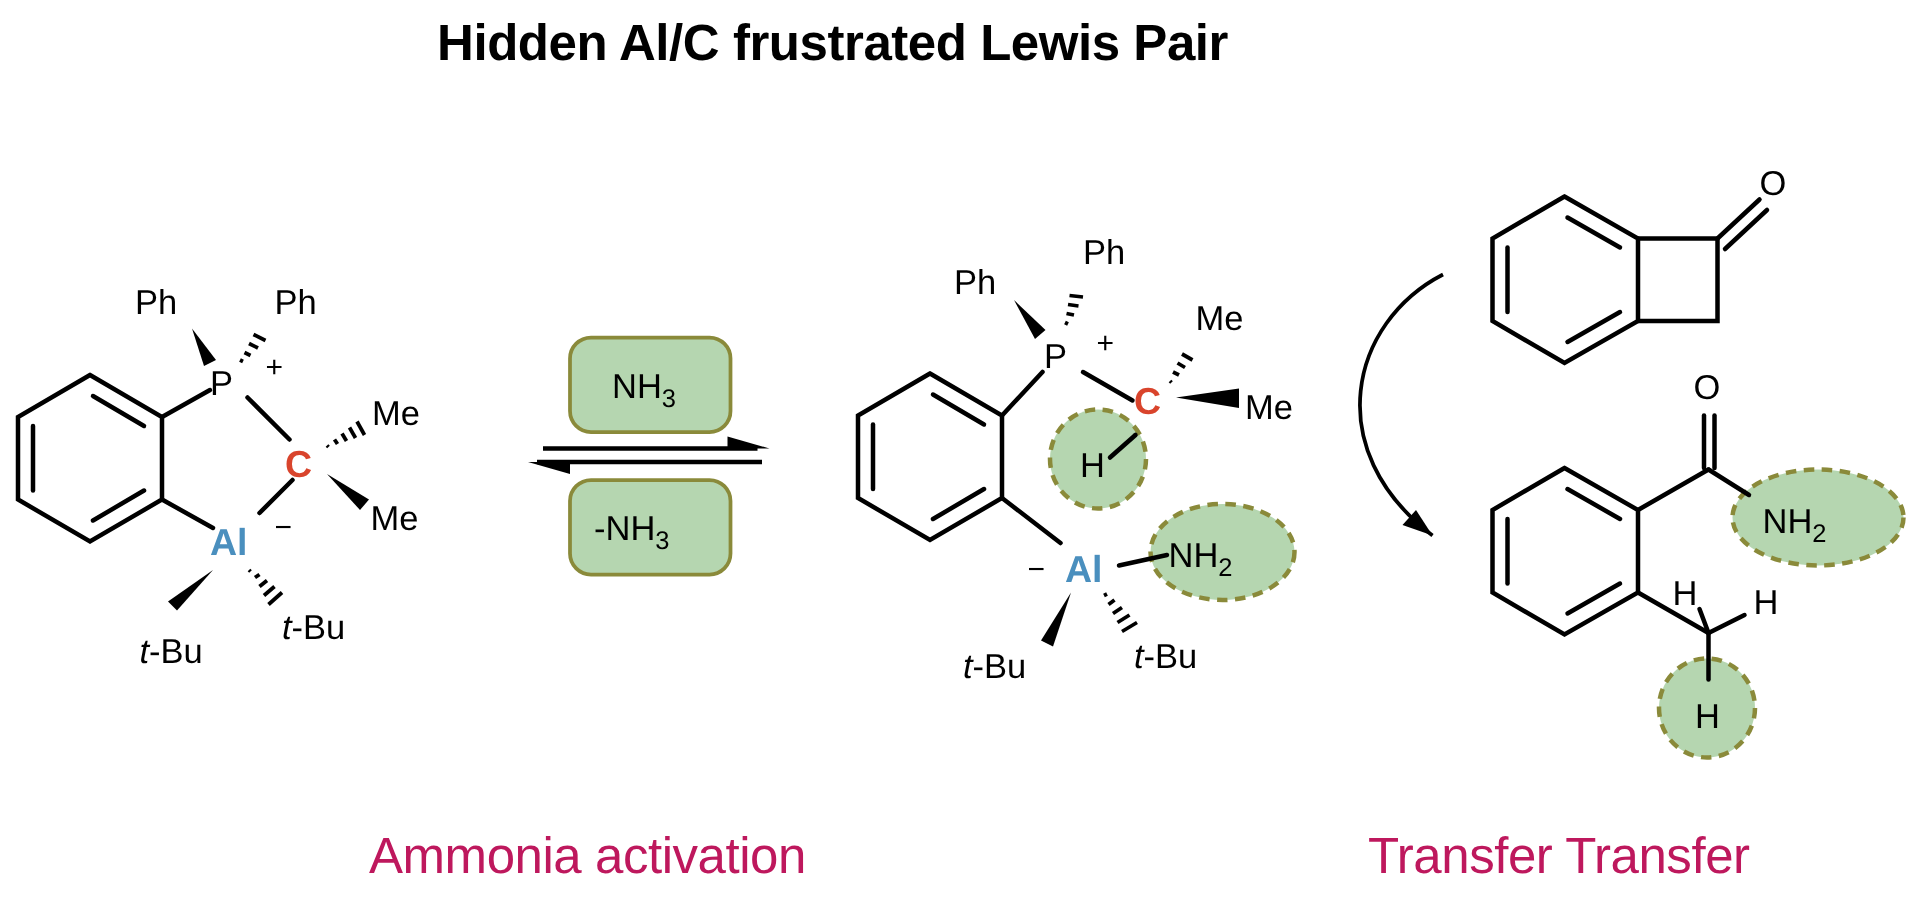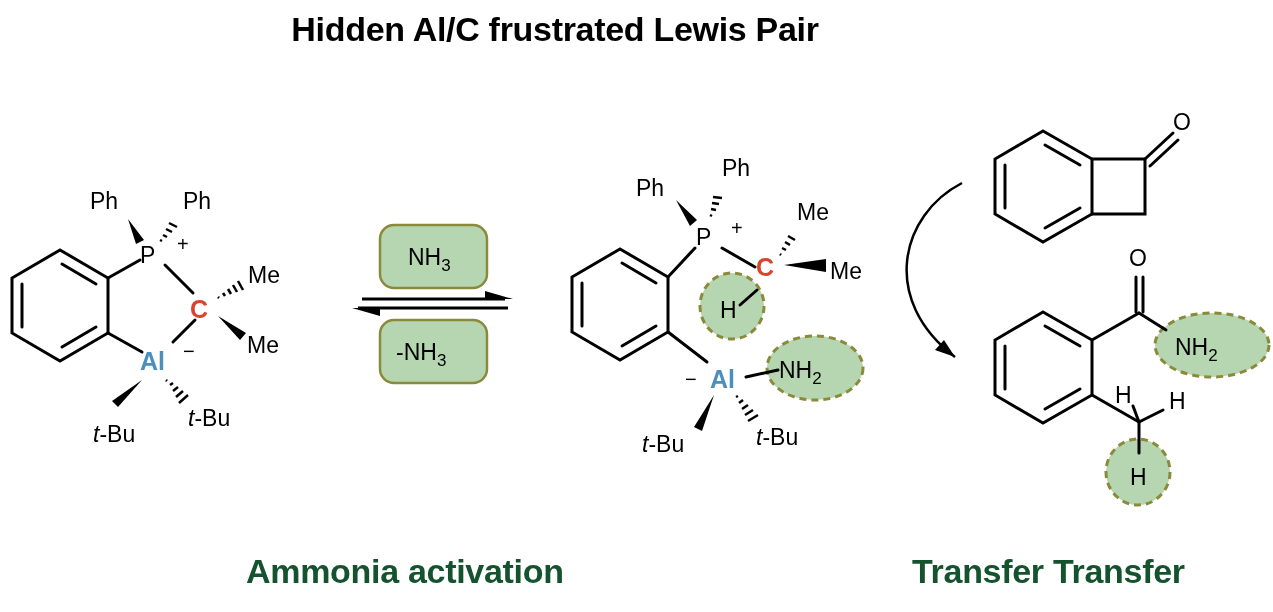--- a/index.html
+++ b/index.html
@@ -1,18 +1,18 @@
 <!DOCTYPE html>
 <html><head>
 <meta charset="utf-8">
 <style>
   html, body { margin: 0; padding: 0; background: #ffffff; }
   body { width: 1273px; height: 612px; position: relative; overflow: hidden; font-family: "Liberation Sans", sans-serif; }
   .title { position: absolute; left: 0; width: 1110px; top: 10px; text-align: center; font-weight: bold; font-size: 34px; color: #000; letter-spacing: -0.3px; }
-  .caption { position: absolute; font-weight: bold; font-size: 34px; color: #14532d; top: 552px; letter-spacing: -0.3px; }
+  .caption { position: absolute; font-weight: normal; font-size: 34px; color: #be185d; top: 552px; letter-spacing: -0.3px; }
   svg { position: absolute; left: 0; top: 0; }
   svg text { font-family: "Liberation Sans", sans-serif; }
   .lbl { font-size: 23px; fill: #000; }
   .al { font-size: 25px; font-weight: bold; fill: #4a8fbe; }
   .cc { font-size: 25px; font-weight: bold; fill: #d9442c; }
   .bond { stroke: #000; stroke-width: 3; fill: none; stroke-linecap: round; }
   .hl { fill: #b5d6b0; stroke: #8a8a3a; stroke-width: 3; stroke-dasharray: 7 5; }
   .box { fill: #b5d6b0; stroke: #8a8a3a; stroke-width: 2.5; }
 </style>
 </head>

